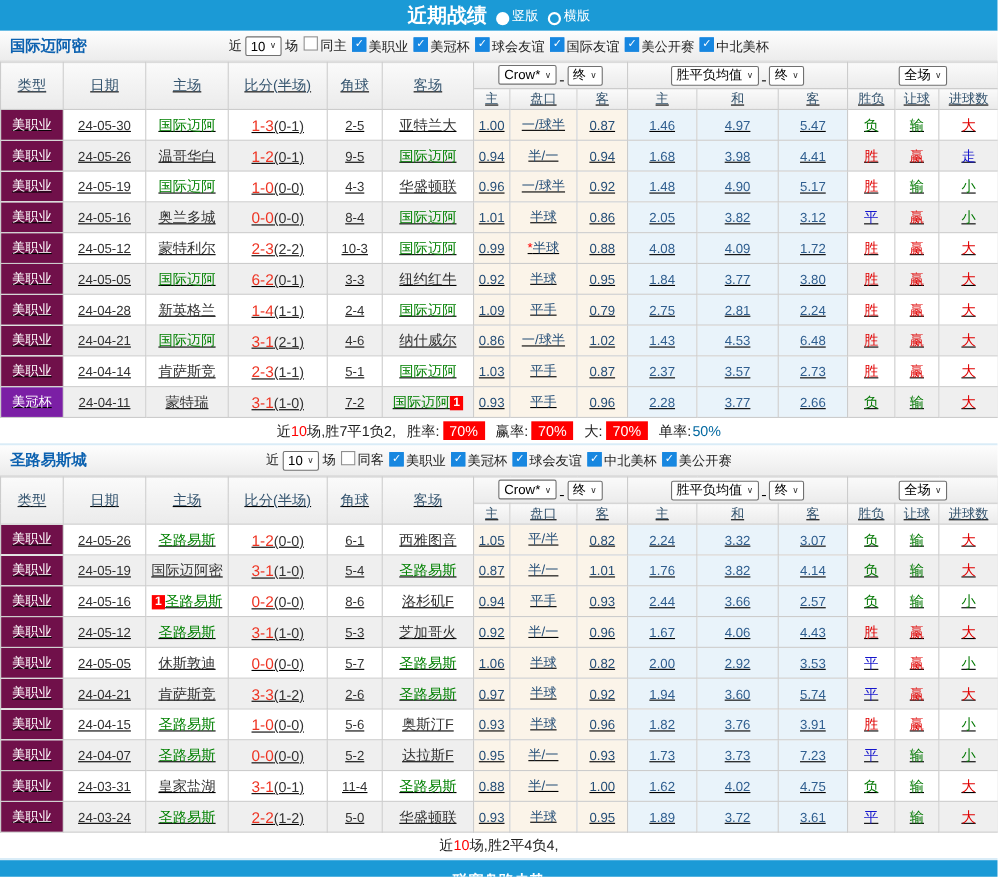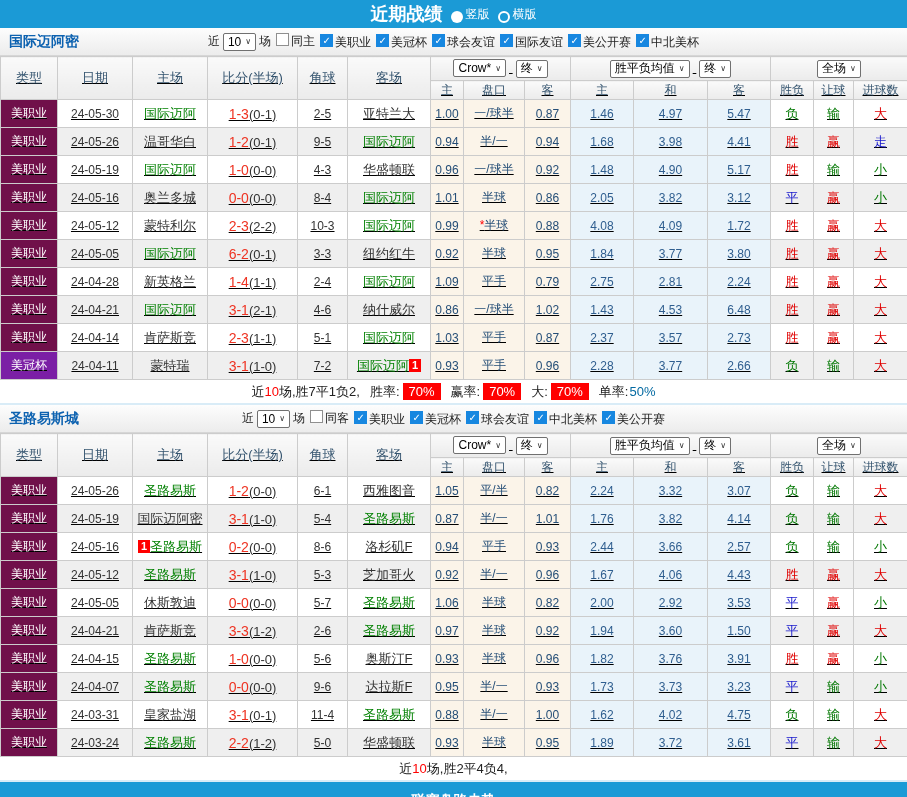--- a/index.html
+++ b/index.html
@@ -563,21 +563,21 @@
     <td class="c-date stripe">24-04-21</td>
     <td class="c-team stripe"><span>肯萨斯竞</span></td>
     <td class="c-score stripe"><span class="score-main">3-3</span><span class="score-half">(1-2)</span></td>
     <td class="c-corner stripe">2-6</td>
     <td class="c-team stripe"><span class="team-self">圣路易斯</span></td>
     <td class="c-odds">0.97</td>
     <td class="c-odds">半球</td>
     <td class="c-odds">0.92</td>
     <td class="c-avg">1.94</td>
     <td class="c-avg">3.60</td>
-    <td class="c-avg">1.50</td>
+    <td class="c-avg">5.74</td>
     <td class="c-res stripe c-blue">平</td>
     <td class="c-res stripe c-red">赢</td>
     <td class="c-res stripe c-red">大</td>
   </tr>
 
   <tr>
     <td class="c-type t-league">美职业</td>
     <td class="c-date stripe">24-04-15</td>
     <td class="c-team stripe"><span class="team-self">圣路易斯</span></td>
     <td class="c-score stripe"><span class="score-main">1-0</span><span class="score-half">(0-0)</span></td>
@@ -592,28 +592,28 @@
     <td class="c-res stripe c-red">胜</td>
     <td class="c-res stripe c-red">赢</td>
     <td class="c-res stripe c-green">小</td>
   </tr>
 
   <tr class="alt">
     <td class="c-type t-league">美职业</td>
     <td class="c-date stripe">24-04-07</td>
     <td class="c-team stripe"><span class="team-self">圣路易斯</span></td>
     <td class="c-score stripe"><span class="score-main">0-0</span><span class="score-half">(0-0)</span></td>
-    <td class="c-corner stripe">9-6</td>
+    <td class="c-corner stripe">5-2</td>
     <td class="c-team stripe"><span>达拉斯F</span></td>
     <td class="c-odds">0.95</td>
     <td class="c-odds">半/一</td>
     <td class="c-odds">0.93</td>
     <td class="c-avg">1.73</td>
     <td class="c-avg">3.73</td>
-    <td class="c-avg">3.23</td>
+    <td class="c-avg">7.23</td>
     <td class="c-res stripe c-blue">平</td>
     <td class="c-res stripe c-green">输</td>
     <td class="c-res stripe c-green">小</td>
   </tr>
 
   <tr>
     <td class="c-type t-league">美职业</td>
     <td class="c-date stripe">24-03-31</td>
     <td class="c-team stripe"><span>皇家盐湖</span></td>
     <td class="c-score stripe"><span class="score-main">3-1</span><span class="score-half">(0-1)</span></td>

